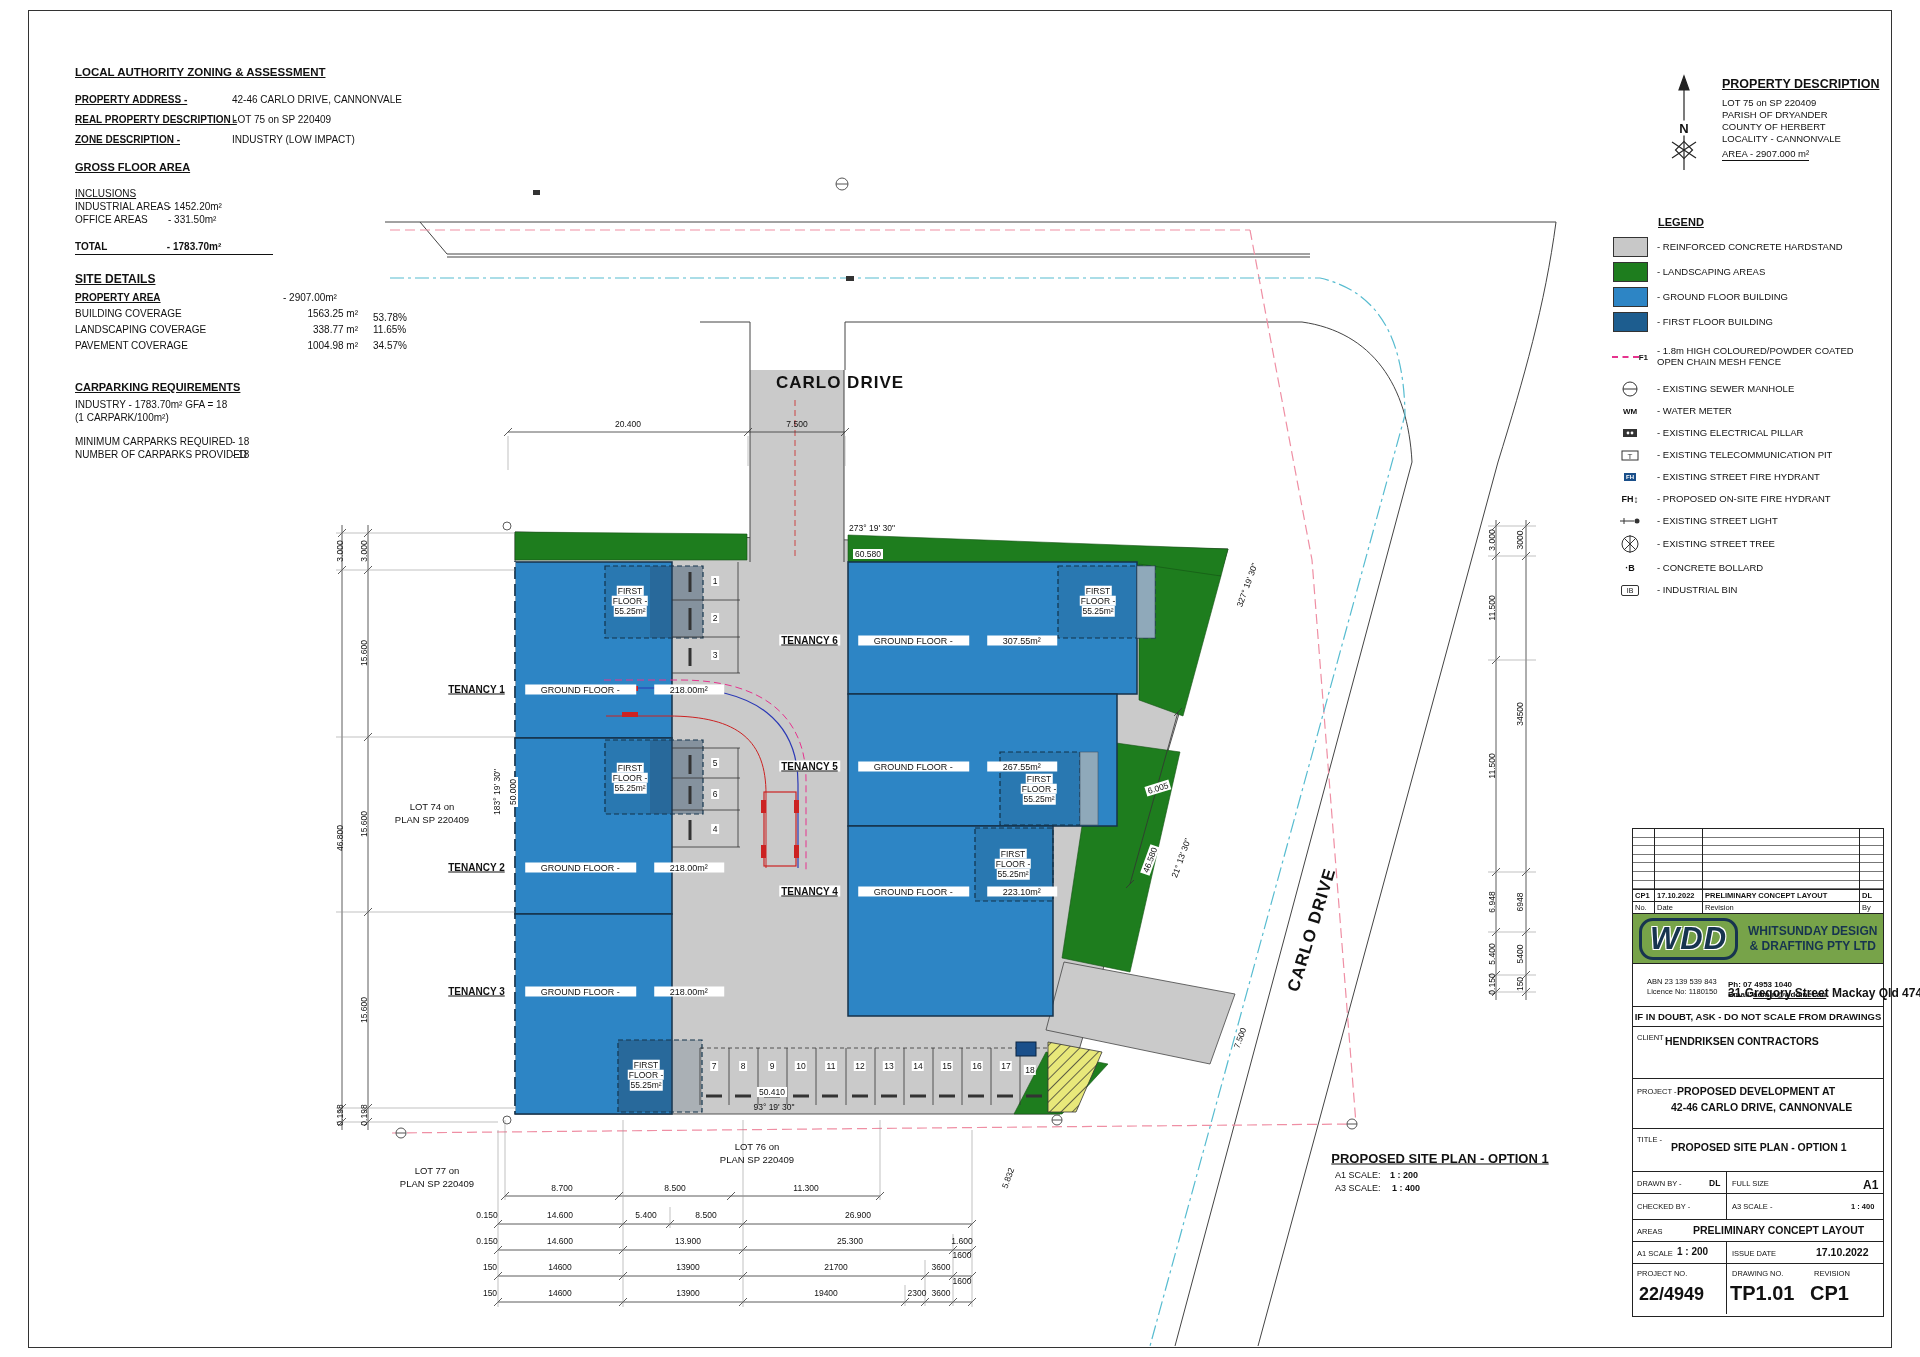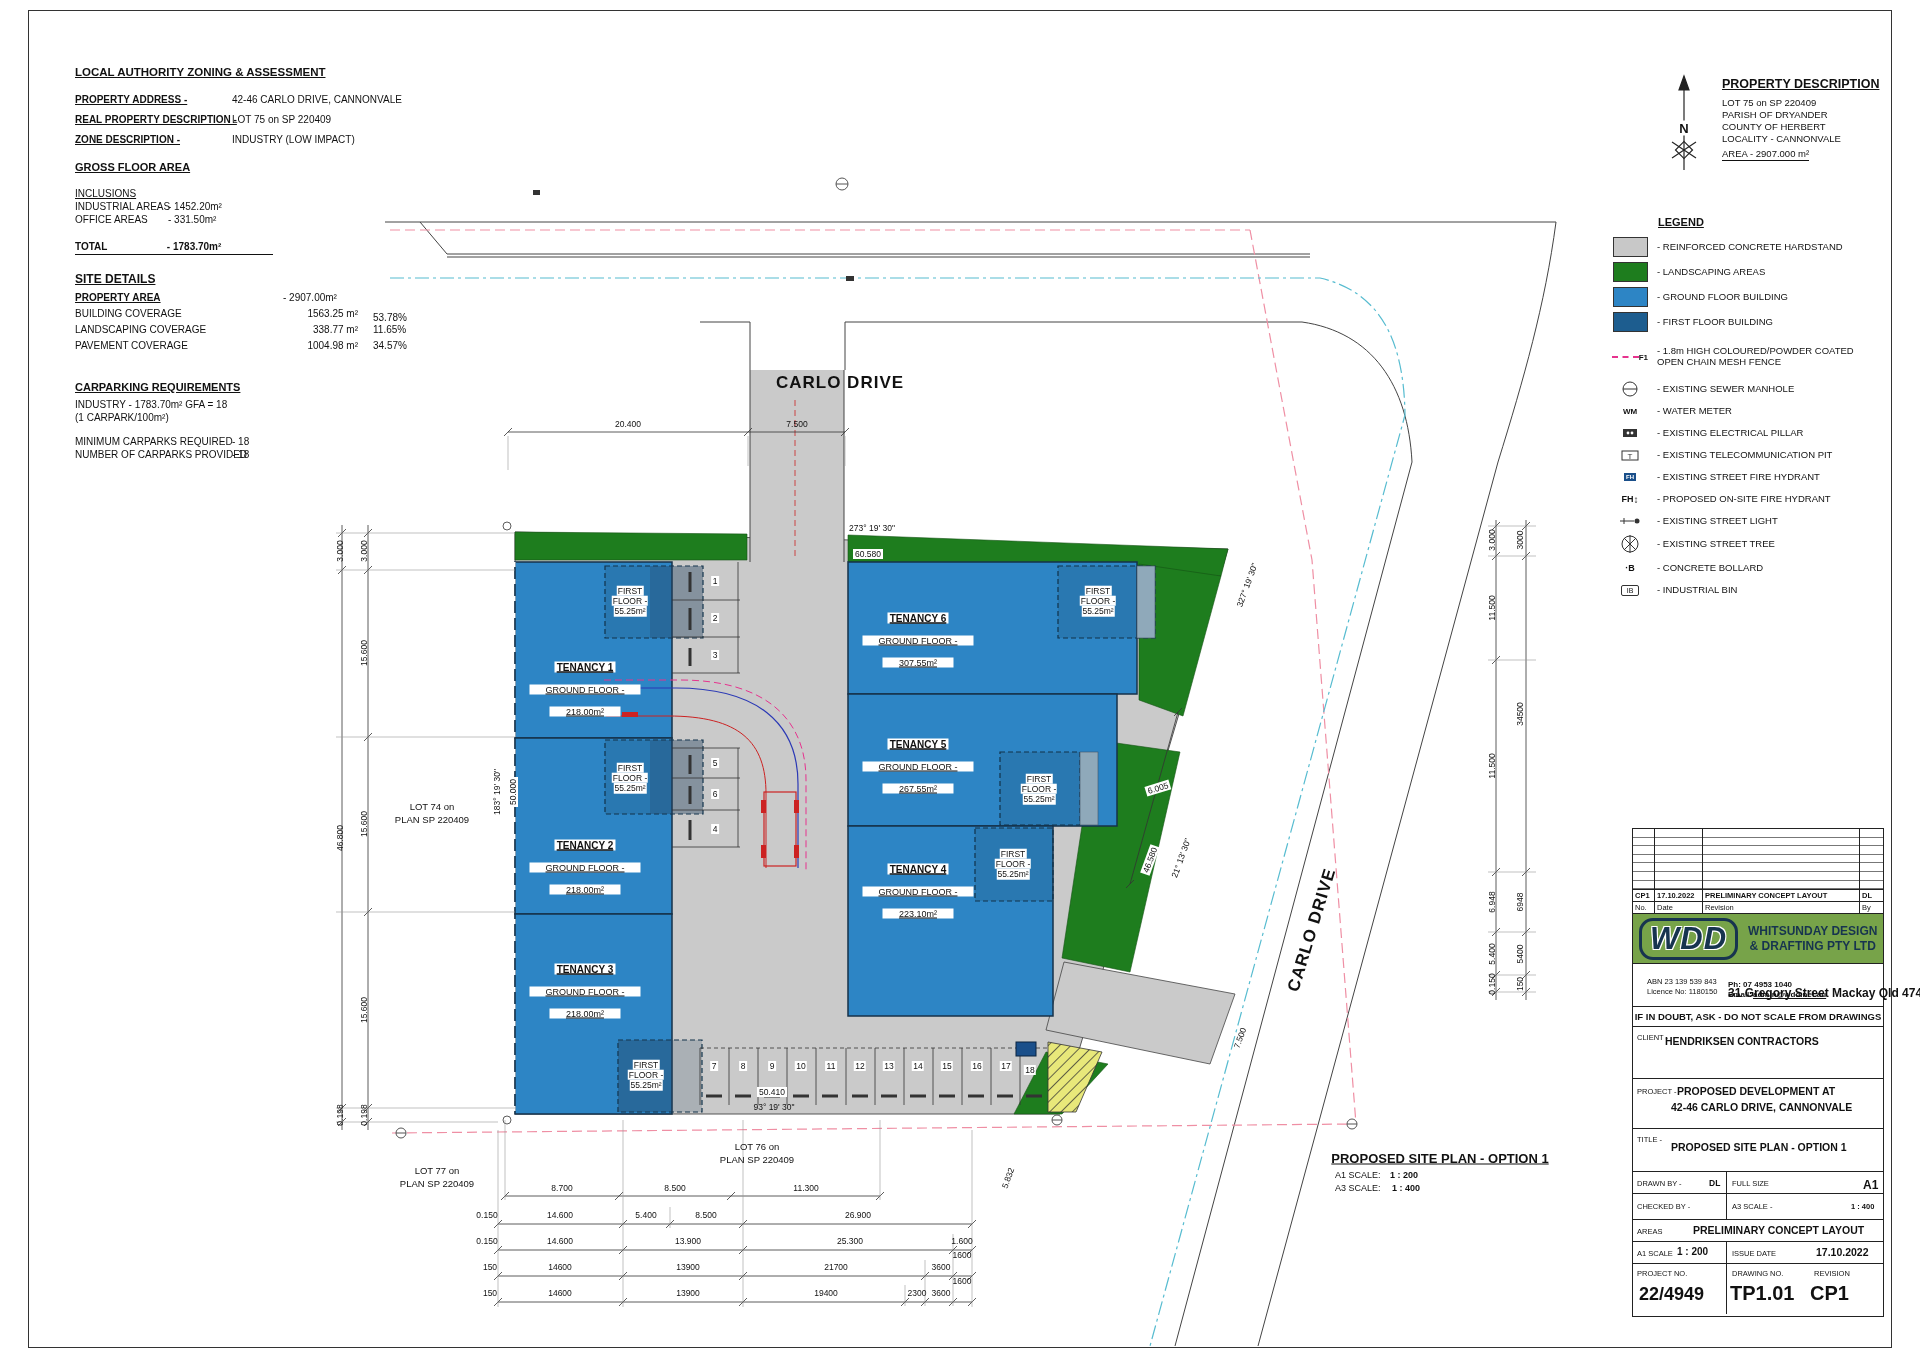--- a/index.html
+++ b/index.html
@@ -14,21 +14,21 @@
   .r73{transform:translate(-50%,-50%) rotate(-73deg);}
   .b{font-weight:bold;}
   .u{text-decoration:underline;}
   .wbg{background:#fff;padding:0 2px;}
   .dim{font-size:8.5px;color:#111;}
   .pl9{font-size:9px;}
   .t10{font-size:10px;}
   .t95{font-size:9.5px;}
   .hdr{font-weight:bold;text-decoration:underline;}
   .num{font-size:8.5px;background:#fff;padding:0 1.5px;}
-  .tenl{display:flex;flex-direction:column;align-items:center;gap:12px;text-align:center;text-decoration:underline;}
+  .tenl{display:flex;flex-direction:row;align-items:center;gap:18px;text-align:center;}
   .tenl .nm{font-weight:bold;font-size:10px;text-decoration:underline;background:#fff;padding:0 2px;}
   .tenl .ln{font-size:9px;background:#fff;padding:0 16px;}
   .ffl{display:flex;flex-direction:column;align-items:center;gap:0;text-align:center;}
   .ffl span{font-size:8.5px;line-height:1.2;background:#fff;padding:0 1px;}
   .lot{display:flex;flex-direction:column;align-items:center;font-size:9.5px;line-height:1.35;}
   
   #legend{position:absolute;left:1612px;top:212px;width:276px;height:392px;font-size:9.5px;}
   .lg-item{position:absolute;left:0;display:flex;align-items:center;gap:9px;height:22px;}
   .lg-icon{width:36px;display:flex;align-items:center;justify-content:center;flex:none;}
   .sw{width:33px;height:18px;border:1px solid #333;}

